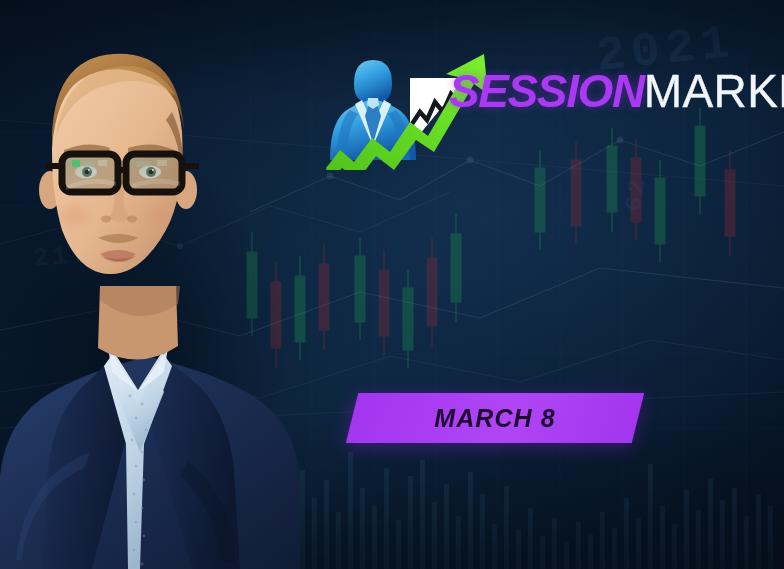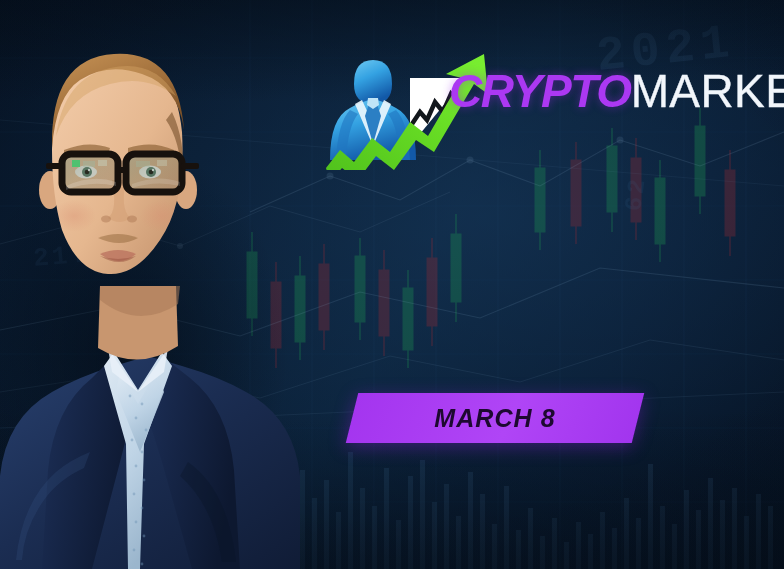--- a/index.html
+++ b/index.html
@@ -441,21 +441,21 @@
         <path d="M106 74 L114 62 L121 70 L129 52 L137 62 L145 44 L152 52 L158 34" fill="none" stroke="#12171c" stroke-width="4.5" stroke-linejoin="miter" stroke-linecap="butt"></path>
       </g>
 
       <g>
         <path d="M20 118 L34 100 L48 112 L66 88 L84 102 L104 72 L122 86 L156 28 L140 24 L178 4 L182 44 L168 34 L128 102 L110 90 L88 120 L70 106 L52 130 L36 118 L24 132 z" fill="url(#arrowG)"></path>
       </g>
     </svg>
 
     <div id="logo-words">
       <div id="logo-row1">
-        <span class="word-crypto">CRYPTO</span><span class="word-market">MARKET</span>
+        <span class="word-crypto">SESSION</span><span class="word-market">MARKET</span>
       </div>
     </div>
   </div>
 
 
   <div id="date-banner">
     <div id="date-banner-text">MARCH 8</div>
   </div>
 
 </div>

